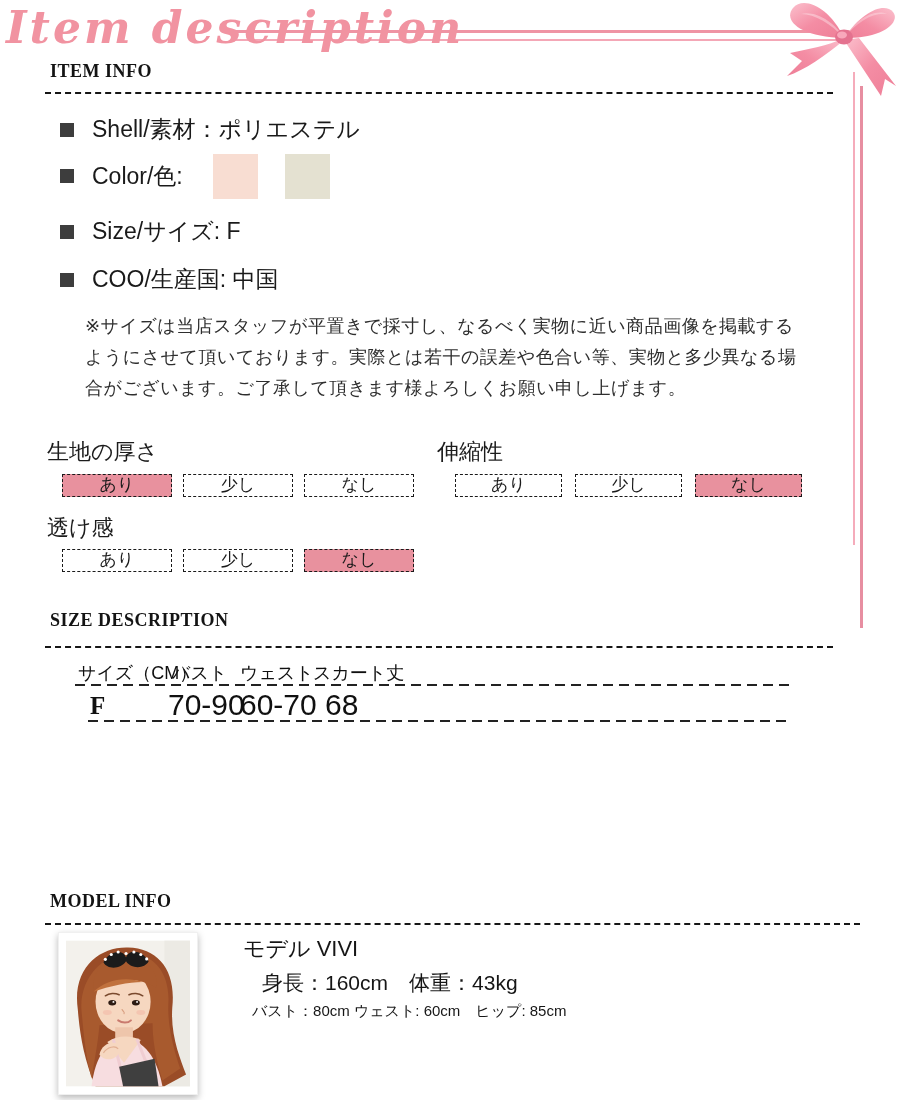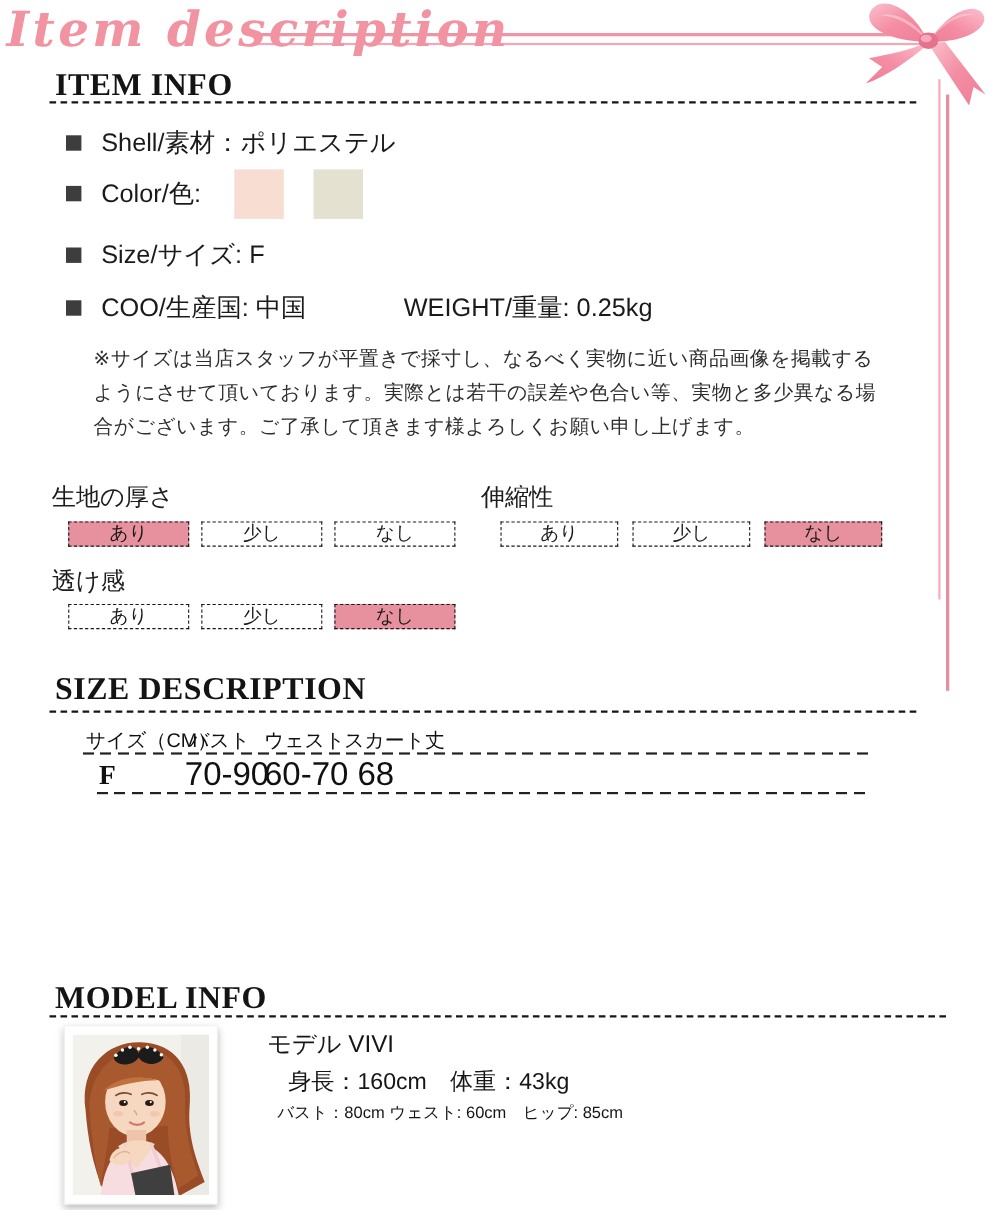--- a/index.html
+++ b/index.html
@@ -10,21 +10,21 @@
   .script-title{position:absolute;left:6px;top:2px;font-family:"DejaVu Serif",serif;
     font-style:italic;font-weight:bold;font-size:44px;color:#f193a1;letter-spacing:3px;z-index:2;}
   .hline1{position:absolute;left:232px;top:30px;width:628px;height:3px;background:#ef94a4;z-index:1;}
   .hline2{position:absolute;left:232px;top:39px;width:628px;height:1.5px;background:#f4a7b6;z-index:1;}
   .vline-thin{position:absolute;left:853px;top:72px;width:1.5px;height:473px;background:#f5acbb;}
   .vline-thick{position:absolute;left:860px;top:86px;width:2.5px;height:542px;background:#e78ea1;}
   .bow{position:absolute;left:781px;top:0;width:119px;height:96px;z-index:3;}
 
   
   .sec-head{position:absolute;font-family:"Liberation Serif","DejaVu Serif",serif;
-    font-weight:bold;font-size:29px;letter-spacing:0.5px;color:#141414;}
+    font-weight:bold;font-size:18px;letter-spacing:0.5px;color:#141414;}
   .dash-line{position:absolute;height:0;border-top:2px dashed #161616;}
 
   
   .brow{position:absolute;left:60px;display:flex;align-items:center;font-size:23px;color:#1a1a1a;}
   .sq{width:14px;height:14px;background:#3d3d3d;margin-right:18px;flex:0 0 auto;}
   .swatch{width:45px;height:45px;flex:0 0 auto;}
   .sw1{margin-left:30px;}
   .sw2{margin-left:27px;}
   .coo2{position:absolute;left:307px;white-space:nowrap;}
   .coo-wrap{position:relative;}
@@ -106,21 +106,20 @@
   </div>
 
   <div class="brow" style="top:216px;">
     <span class="sq"></span>
     <span>Size/サイズ: F</span>
   </div>
 
   <div class="brow coo-wrap" style="top:264px;width:780px;">
     <span class="sq"></span>
     <span>COO/生産国: 中国</span>
-    <span class="coo2">WEIGHT/重量: 0.25kg</span>
   </div>
 
   <div class="note">※サイズは当店スタッフが平置きで採寸し、なるべく実物に近い商品画像を掲載するようにさせて頂いております。実際とは若干の誤差や色合い等、実物と多少異なる場合がございます。ご了承して頂きます様よろしくお願い申し上げます。</div>
 
   <div class="attr-label" style="left:47px;top:437px;">生地の厚さ</div>
   <div class="opts opts-a" style="left:62px;top:474px;">
     <div class="opt selected">あり</div>
     <div class="opt">少し</div>
     <div class="opt">なし</div>
   </div>

